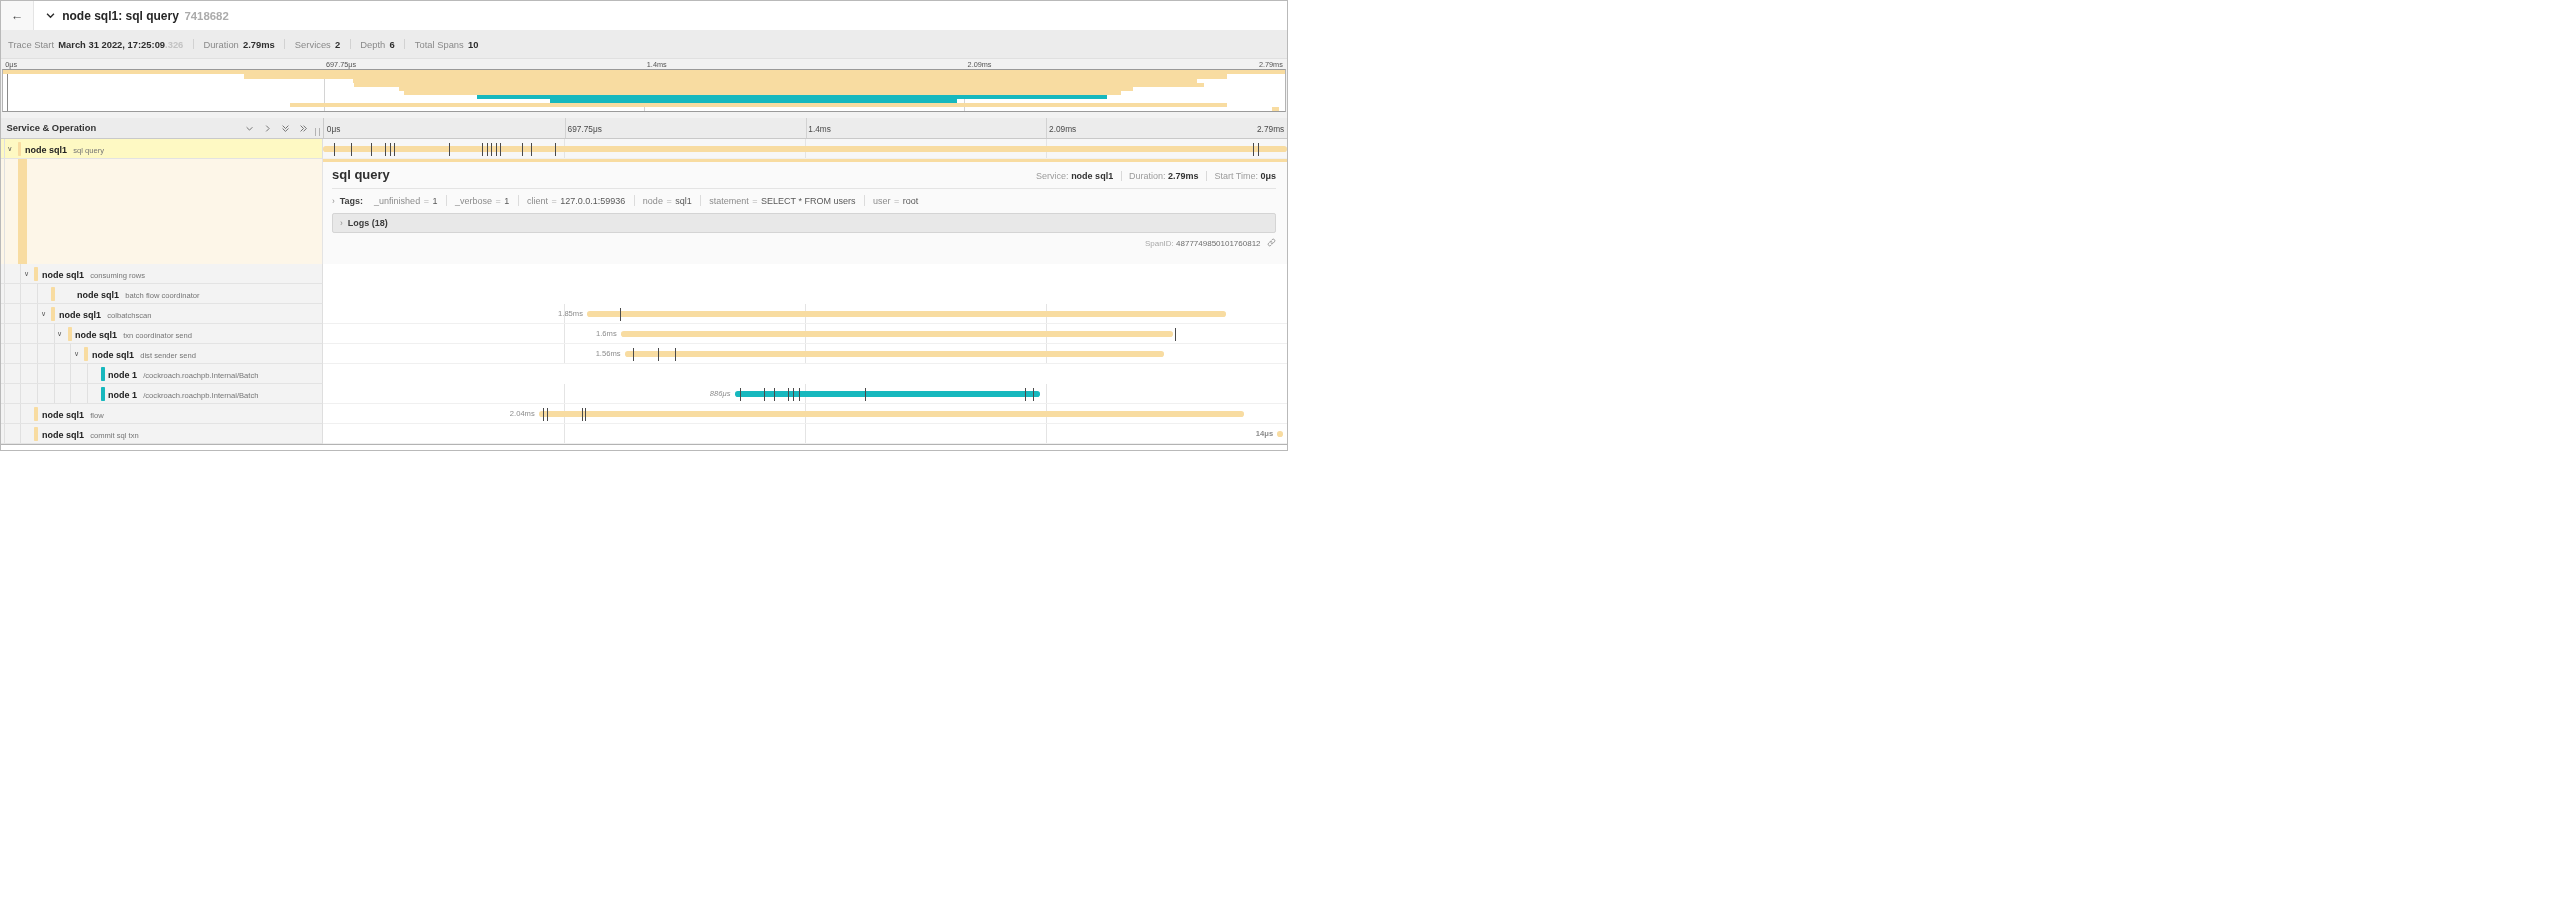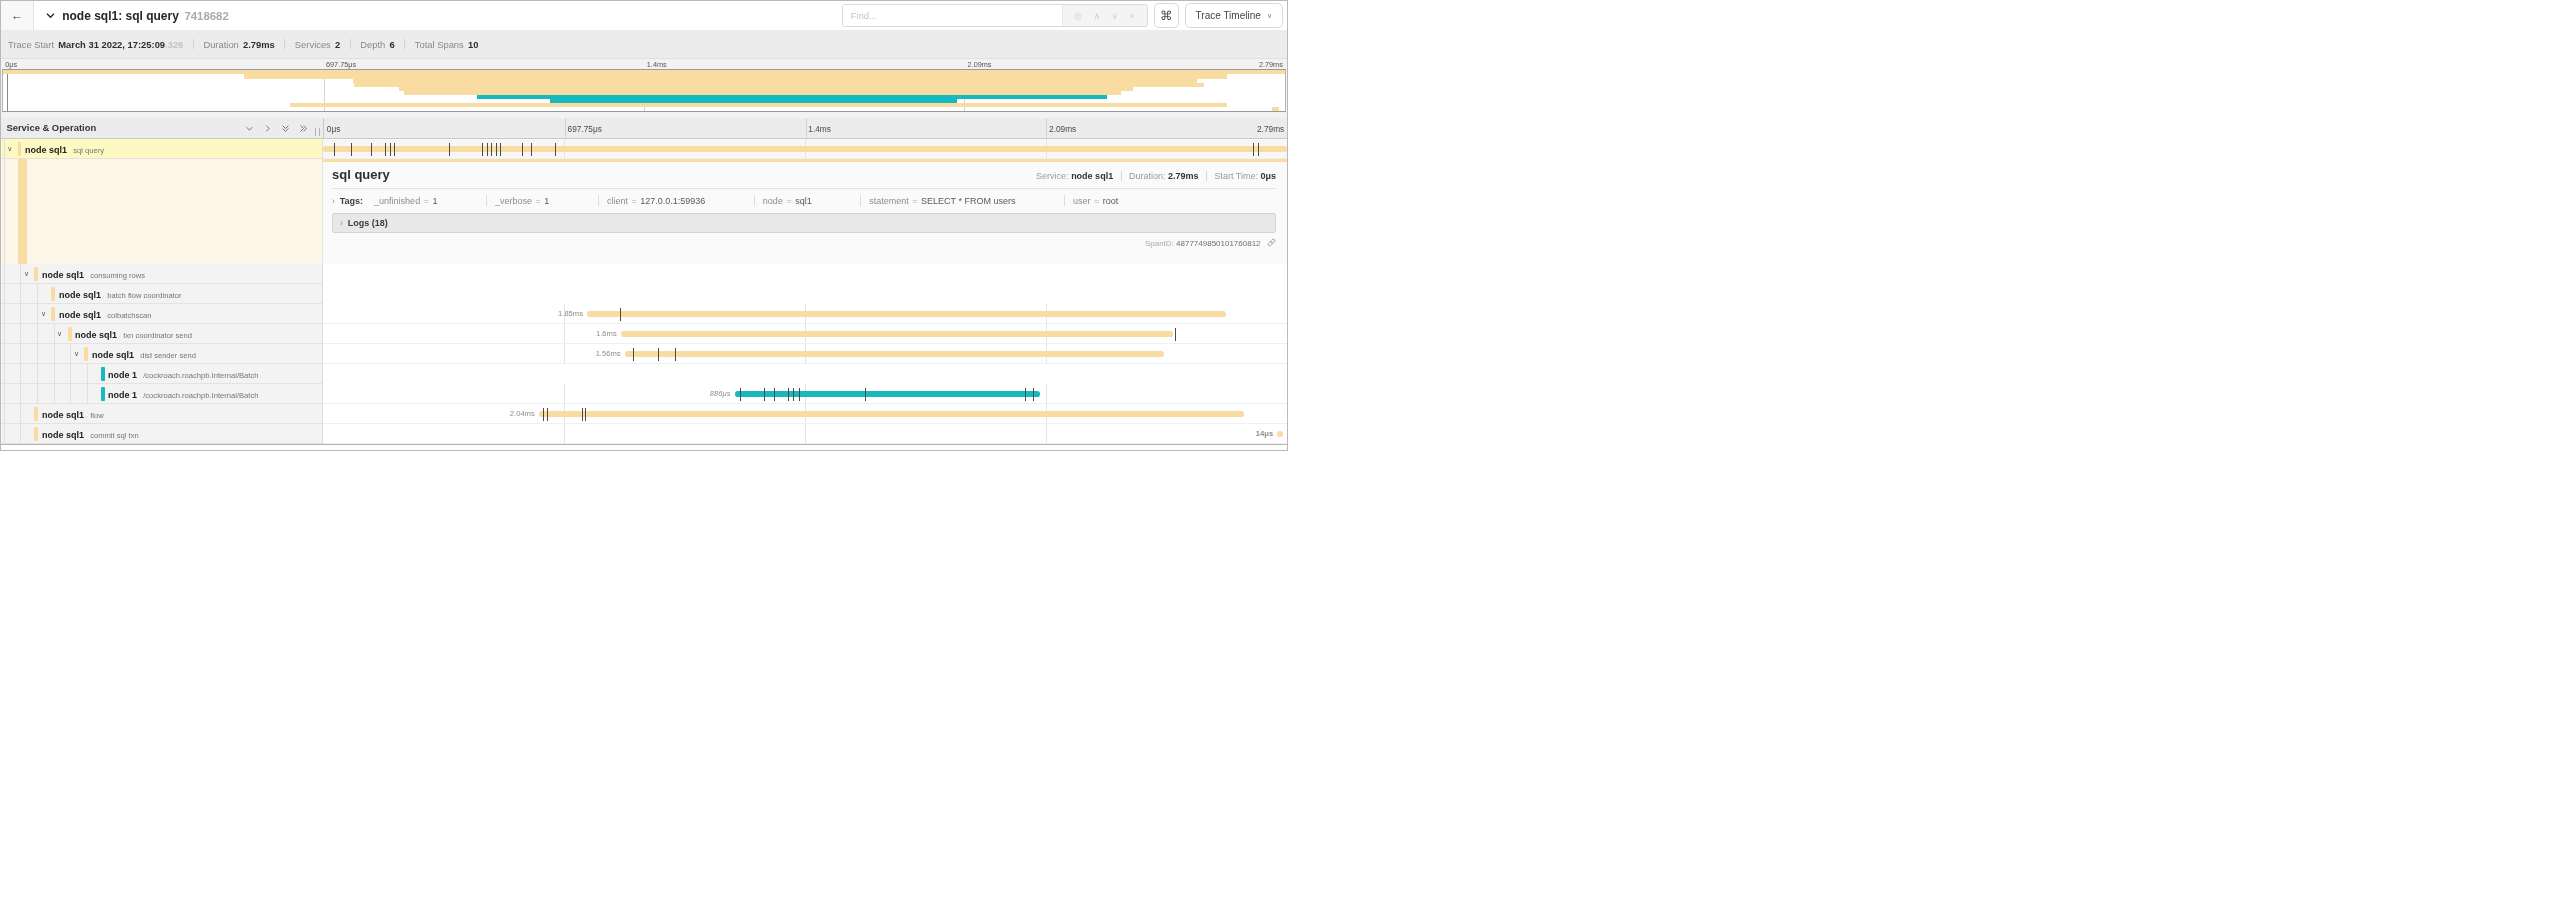--- a/index.html
+++ b/index.html
@@ -86,21 +86,21 @@
   .detail-title { font-size:13px; font-weight:bold; color:#2f2f2f; }
   .detail-meta { margin-left:auto; display:flex; align-items:center; font-size:9px; }
   .meta-label { color:#9b9b9b; }
   .meta-value { color:#333; font-weight:bold; white-space:pre; }
   .meta-sep { width:0.7px; height:9.7px; background:#d9d9d9; margin:0 7.6px; }
   .detail-divider { border-bottom:0.7px solid #e4e4e4; margin-top:5.5px; }
   .tags-row { margin-top:6.2px; display:flex; align-items:center; font-size:9px; cursor:pointer; }
   .sm-chev { color:#8c8c8c; font-size:8.3px; margin-right:4.9px; }
   .tags-title { font-weight:bold; color:#404040; margin-right:2.8px; }
   .tag-item { padding:0.7px 8.3px; white-space:nowrap; }
-  .tag-item.sep { border-left:0.7px solid #dcdcdc;margin-left:40px; }
+  .tag-item.sep { border-left:0.7px solid #dcdcdc; }
   .tag-key { color:#8c8c8c; }
   .tag-eq { color:#b0b0b0; margin:0 3.5px; }
   .tag-val { color:#595959; }
   .logs-bar { margin-top:7px; height:19.4px; background:#e8e8e8; border:0.7px solid #d4d4d4; border-radius:2.1px;
               display:flex; align-items:center; padding-left:7px; font-size:9px; cursor:pointer; }
   .logs-label { font-weight:bold; color:#3c3c3c; }
   .spanid-row { margin-top:4.9px; text-align:right; font-size:8px; }
   .spanid-label { color:#a8a8a8; }
   .spanid-value { color:#6e6e6e; }
   .link-icon { vertical-align:-1.4px; margin-left:4.2px; cursor:pointer; }
@@ -116,38 +116,20 @@
       <span>←</span>
     </div>
     <span class="collapse-toggle">
       <svg width="11" height="11" viewBox="0 0 16 16">
           <path d="M3 5.5l5 5 5-5" fill="none" stroke="#2b2b2b" stroke-width="2"></path>
         </svg>
     </span>
     <span class="trace-title">node sql1: sql query</span>
     <span class="trace-id">7418682</span>
 
-    <div class="header-controls">
-      <div class="find-group">
-        <input class="find-input" placeholder="Find..." style="">
-        <div class="find-icons">
-          <span>◎</span>
-          <span>∧</span>
-          <span>∨</span>
-          <span>×</span>
-        </div>
-      </div>
-      <div class="sq-btn">
-        <span>⌘</span>
-      </div>
-      <div class="tt-btn">
-        <span>Trace Timeline</span>
-        <span class="tt-chevron">∨</span>
-      </div>
-    </div>
   </div>
 
   <div class="trace-info">
     <span style="display:flex;align-items:center;">
         <span class="ti-label">Trace Start</span>
         <span class="ti-value">March 31 2022, 17:25:09</span>
         <span class="ti-muted">.326</span>
         <span class="ti-sep"></span>
         <span class="ti-label">Duration</span>
         <span class="ti-value">2.79ms</span>
@@ -333,21 +315,21 @@
           <span class="color-bar" style="left: 33px; background: rgb(248, 220, 161);"></span>
           <span class="tree-text" style="padding-left: 41px;"><span class="svc">node sql1</span><span class="op">consuming rows</span></span>
         </div>
       </div>
       <div class="span-row">
         <div class="tree-cell">
           <div class="guide" style="left: 2.8px;"></div>
           <div class="guide" style="left: 19.4px;"></div>
           <div class="guide" style="left: 36px;"></div>
           <span class="color-bar" style="left: 50px; background: rgb(248, 220, 161);"></span>
-          <span class="tree-text" style="padding-left: 58px;"><span class="svc">node sql1</span><span class="op">batch flow coordinator</span></span>
+          <span class="tree-text" style="padding-left: 76px;"><span class="svc">node sql1</span><span class="op">batch flow coordinator</span></span>
         </div>
       </div>
       <div class="span-row">
         <div class="tree-cell">
           <div class="guide" style="left: 2.8px;"></div>
           <div class="guide" style="left: 19.4px;"></div>
           <div class="guide" style="left: 36px;"></div>
           <span class="tree-chevron" style="left: 40px;">∨</span>
           <span class="color-bar" style="left: 50px; background: rgb(248, 220, 161);"></span>
           <span class="tree-text" style="padding-left: 58px;"><span class="svc">node sql1</span><span class="op">colbatchscan</span></span>

